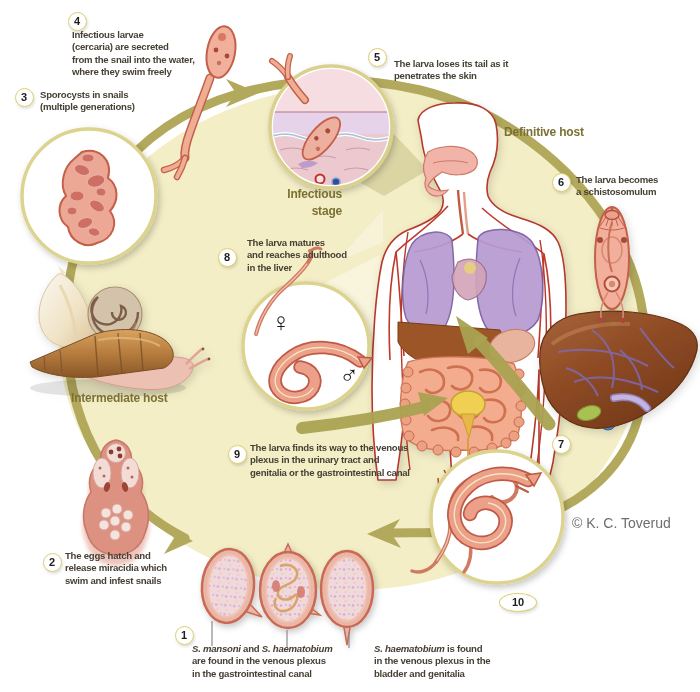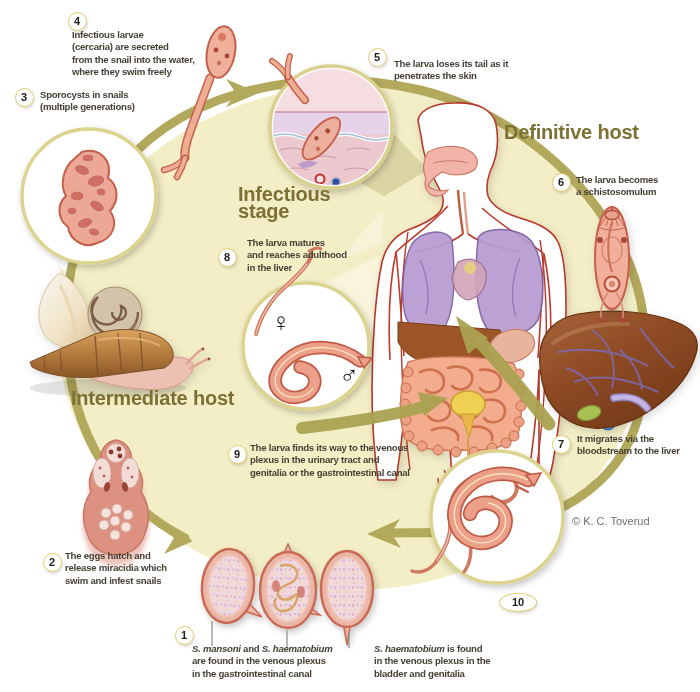--- a/index.html
+++ b/index.html
@@ -2,24 +2,24 @@
 <html><head>
 <meta charset="utf-8">
 <style>
   html,body{margin:0;padding:0;background:#ffffff;}
   .stage{position:relative;width:700px;height:692px;background:#ffffff;overflow:hidden;
          font-family:"Liberation Sans",sans-serif;}
   .stage svg{position:absolute;left:0;top:0;}
   .step-text{position:absolute;font-size:9.6px;font-weight:bold;color:#474135;
              line-height:12.3px;letter-spacing:-0.25px;white-space:nowrap;}
   .step-text i{}
-  .credit{position:absolute;font-size:11px;font-weight:normal;color:#6e6e6e;letter-spacing:0;}
-  .host-label{position:absolute;font-weight:bold;color:#7c7034;font-size:20px;
+  .credit{position:absolute;font-size:14px;font-weight:normal;color:#6e6e6e;letter-spacing:0;}
+  .host-label{position:absolute;font-weight:bold;color:#7c7034;font-size:12px;
               letter-spacing:-0.2px;line-height:17px;white-space:nowrap;}
-  .host-label.centered{text-align:left;white-space:normal;}
+  .host-label.centered{text-align:right;white-space:normal;}
   .badge{position:absolute;width:19px;height:19px;border-radius:50%;background:#ffffff;
          border:1.6px solid #ddd06e;color:#1d1d1d;font-weight:bold;font-size:11px;
          display:flex;align-items:center;justify-content:center;
          box-shadow:1px 2px 3px rgba(0,0,0,.13);box-sizing:border-box;}
   .badge.wide{width:38px;}
 </style>
 </head>
 <body>
 
 <div class="stage">
@@ -456,24 +456,20 @@
   <div>(multiple generations)</div>
 </div>
 <div class="step-text" style="left:394px;top:57.5px">
   <div>The larva loses its tail as it</div>
   <div>penetrates the skin</div>
 </div>
 <div class="step-text" style="left:576px;top:174px">
   <div>The larva becomes</div>
   <div>a schistosomulum</div>
 </div>
-<div class="step-text" style="left:577px;top:433px">
-  <div>It migrates via the</div>
-  <div>bloodstream to the liver</div>
-</div>
 <div class="step-text" style="left:250px;top:442px">
   <div>The larva finds its way to the venous</div>
   <div>plexus in the urinary tract and</div>
   <div>genitalia or the gastrointestinal canal</div>
 </div>
 <div class="step-text" style="left:247px;top:237px">
   <div>The larva matures</div>
   <div>and reaches adulthood</div>
   <div>in the liver</div>
 </div>

